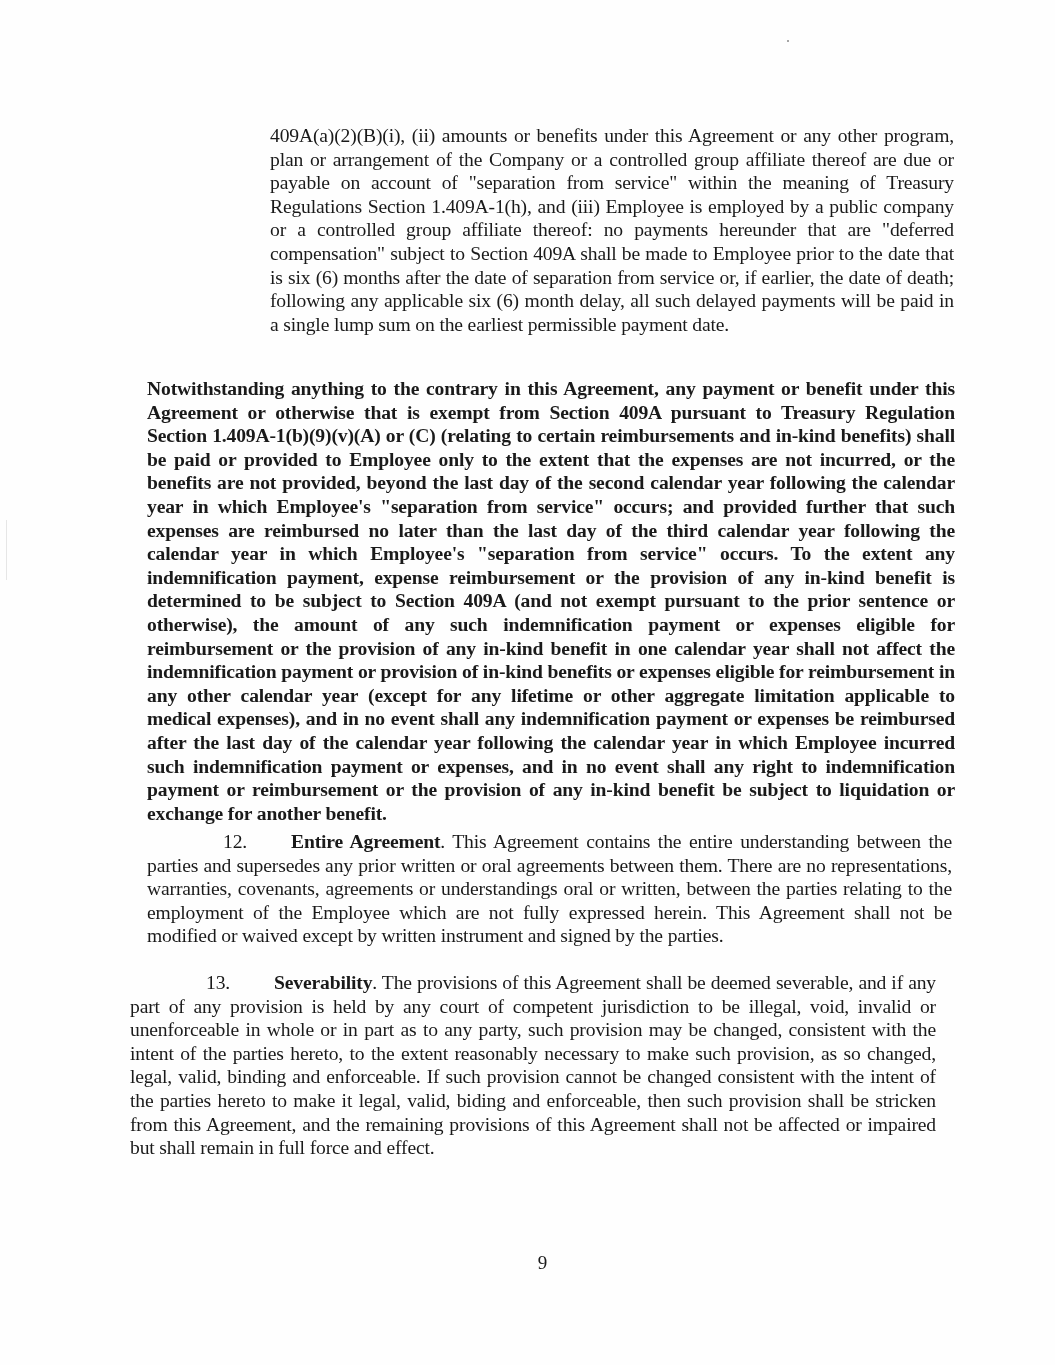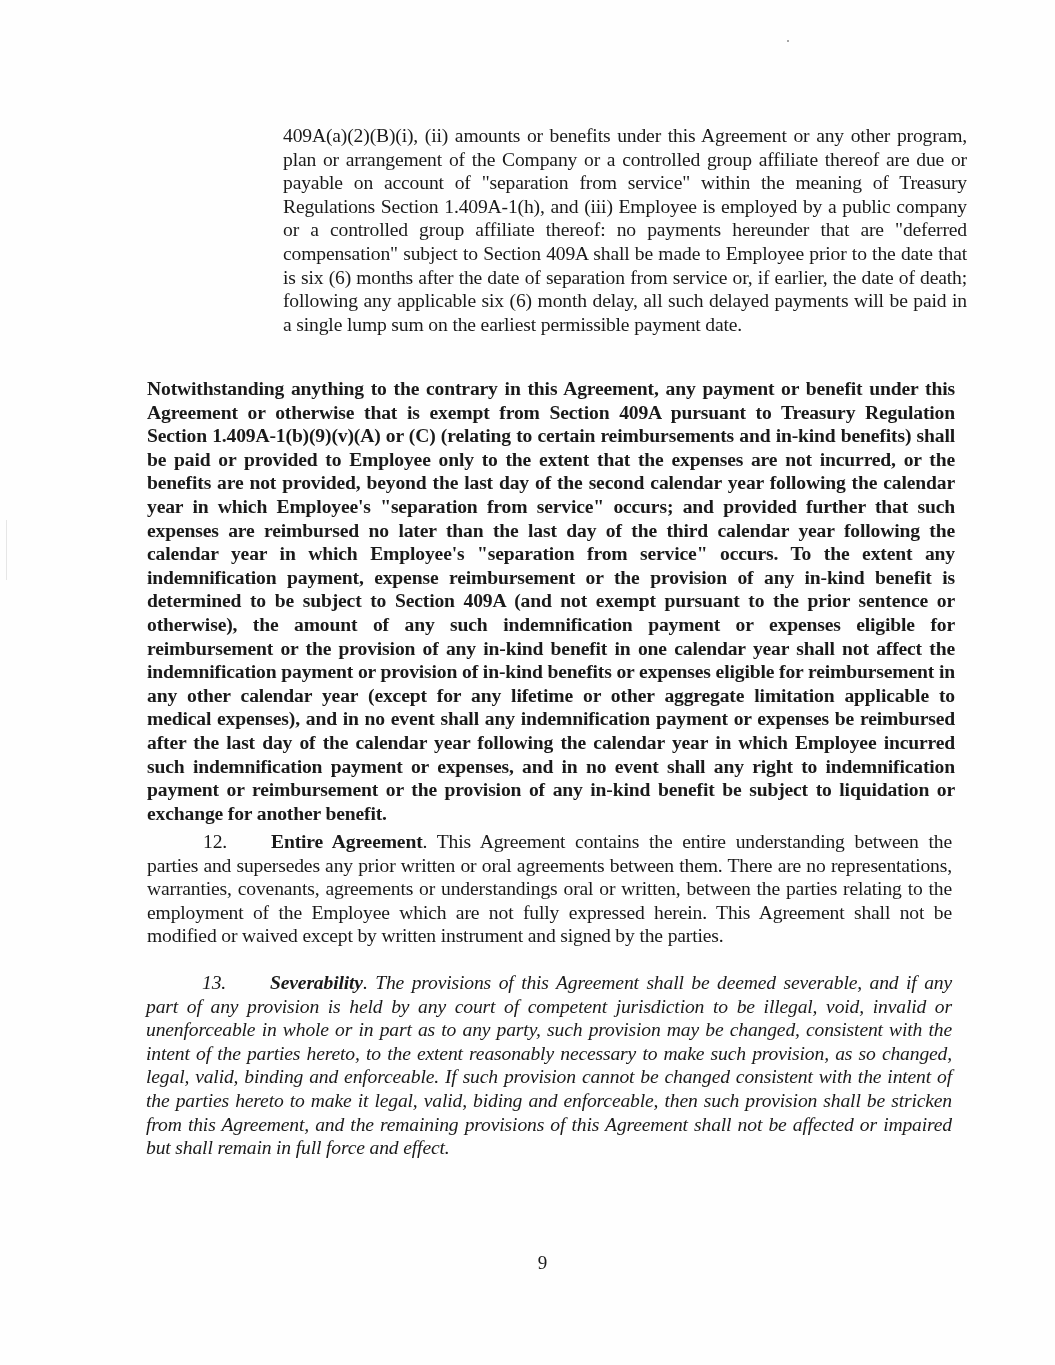--- a/index.html
+++ b/index.html
@@ -21,45 +21,44 @@
     .block {
       position: absolute;
       font-size: 19.6px;
       line-height: 23.6px;
       text-align: justify;
       text-align-last: left;
       letter-spacing: -0.15px;
       word-spacing: 0px;
     }
     .indented {
-      left: 283px;
+      left: 270px;
       width: 684px;
       top: 124px;
     }
     .para-notwith {
       left: 147px;
       width: 808px;
       top: 377px;
       font-weight: bold;
     }
     .para-12 {
       left: 147px;
       width: 805px;
       top: 830px;
     }
     .para-13 {
-      left: 146px;
+      left: 130px;
       width: 806px;
       top: 971px;
-      font-style: italic;
     }
     .num {
       display: inline-block;
       width: 68px;
-      margin-left: 56px;
+      margin-left: 76px;
     }
     .heading { font-weight: bold; }
     .page-number {
       position: absolute;
       top: 1252px;
       left: 0;
       width: 1085px;
       text-align: center;
       font-size: 19px;
     }

